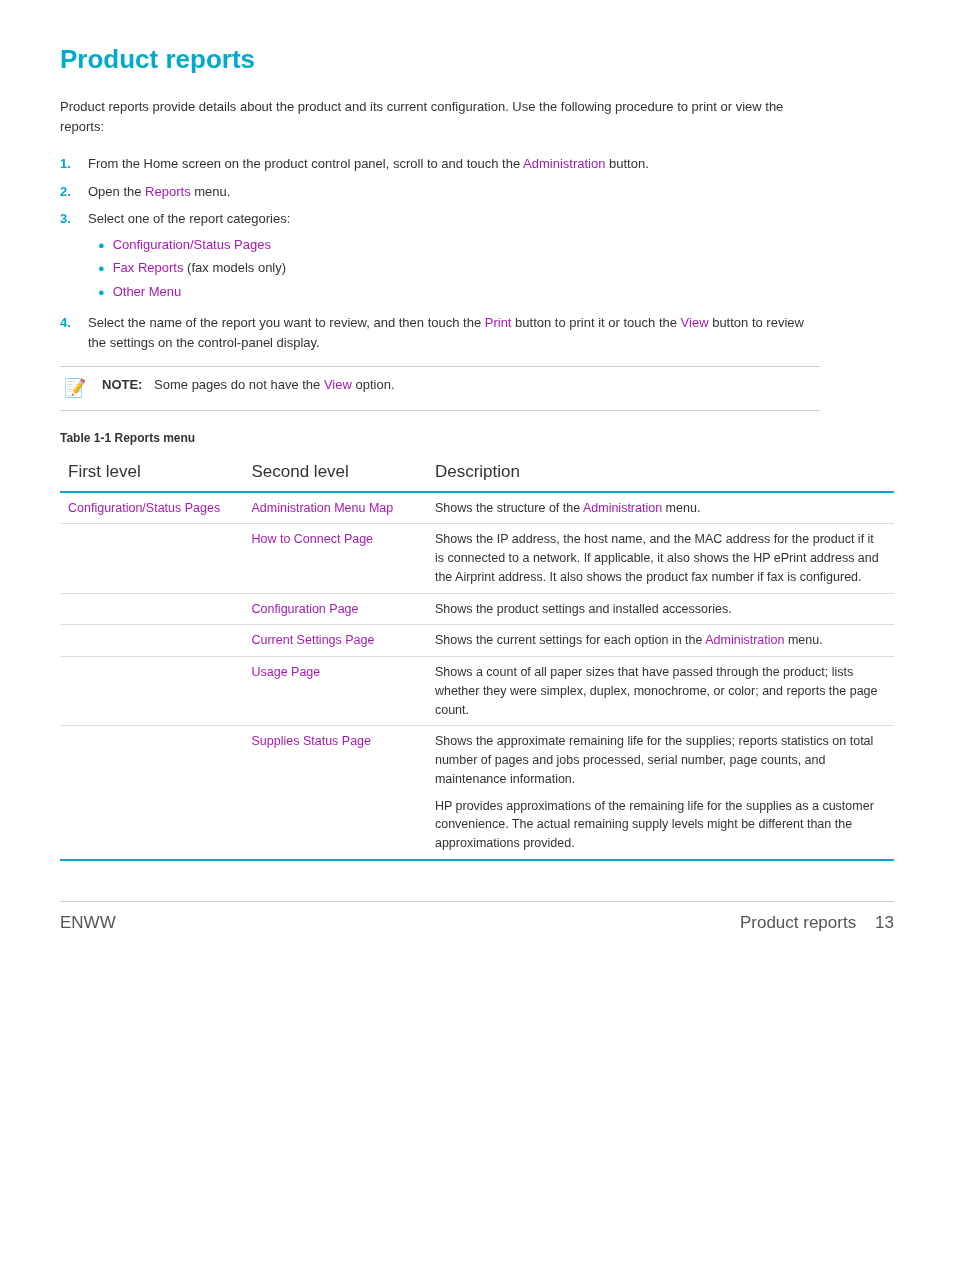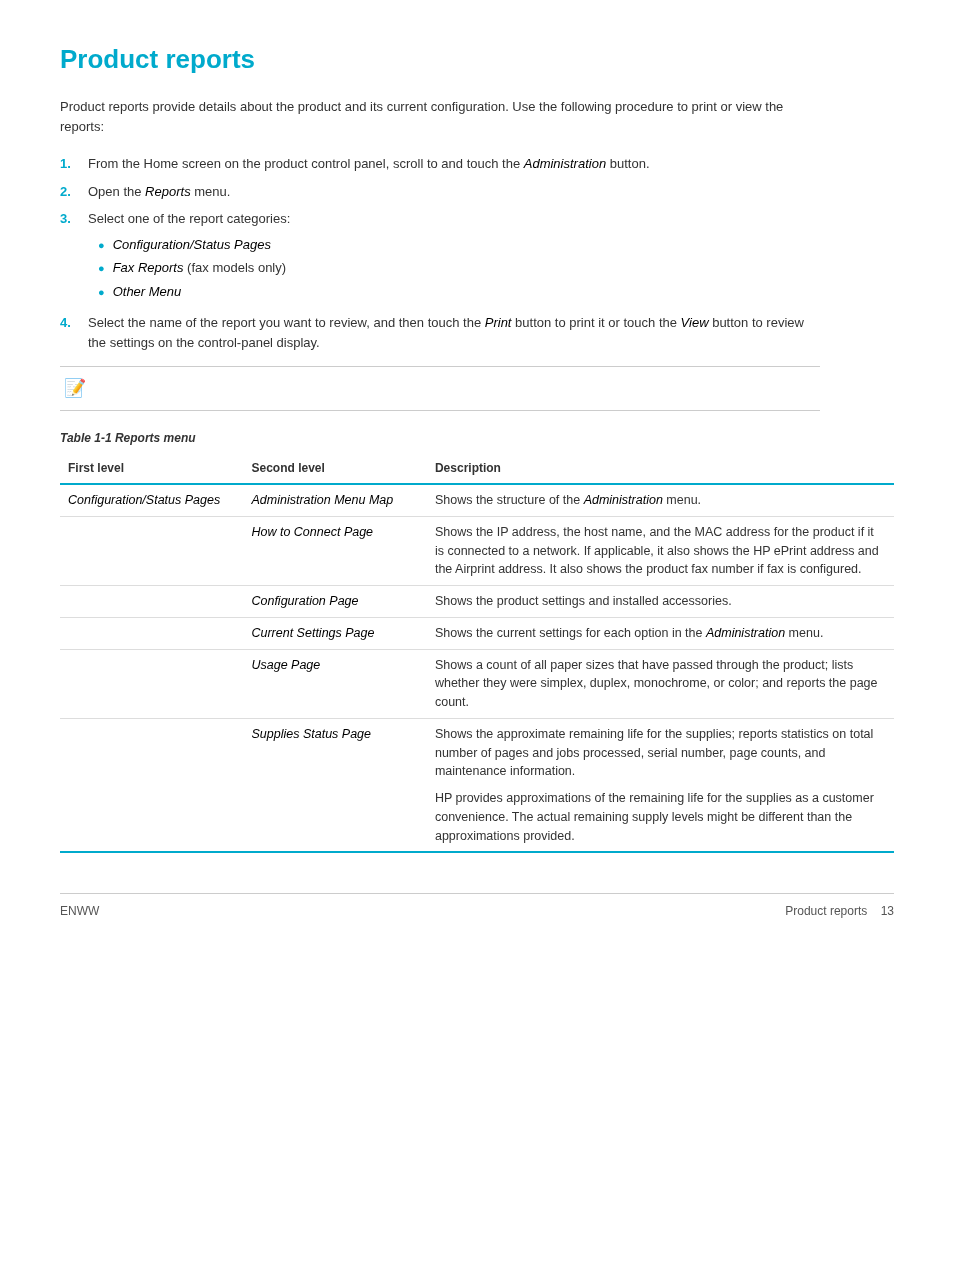--- a/index.html
+++ b/index.html
@@ -29,21 +29,21 @@
     .steps li {
       display: flex;
       margin-bottom: 8px;
     }
     .step-num {
       color: #00aacc;
       font-weight: bold;
       min-width: 28px;
     }
     .step-content { flex: 1; }
-    .link { color: #000000; text-decoration: none; font-style: italic; }
+    .link { color: #a21caf; text-decoration: none; }
     .sub-list {
       list-style: none;
       margin-top: 6px;
       margin-left: 10px;
     }
     .sub-list li {
       display: flex;
       align-items: flex-start;
       margin-bottom: 4px;
     }
@@ -70,52 +70,51 @@
     }
     .note-label {
       font-weight: bold;
       margin-right: 8px;
     }
     .table-caption {
       font-size: 12px;
       font-weight: bold;
       margin-bottom: 6px;
       margin-top: 18px;
-      font-style: italic;
     }
     .reports-table {
       width: 100%;
       border-collapse: collapse;
       font-size: 12.5px;
     }
     .reports-table thead tr {
       border-bottom: 2px solid #00aacc;
     }
     .reports-table th {
       text-align: left;
-      font-weight: bold;
+      font-weight: normal;
       padding: 6px 8px;
-      font-size: 12px;
+      font-size: 17px;
     }
     .reports-table td {
       padding: 6px 8px;
       vertical-align: top;
       border-bottom: 1px solid #ddd;
     }
     .reports-table tr:last-child td {
       border-bottom: 2px solid #00aacc;
     }
     .col-first { width: 22%; }
     .col-second { width: 22%; margin-left: 47px; }
     .col-desc { width: 56%; }
     .footer {
       display: flex;
       justify-content: space-between;
       margin-top: 40px;
-      font-size: 12px;
+      font-size: 17px;
       color: #555;
       border-top: 1px solid #ccc;
       padding-top: 8px;
     }
   </style>
 </head>
 <body>
 
 <h1 class="page-title">Product reports</h1>
 
@@ -160,20 +159,24 @@
     <span class="step-content">
       Select the name of the report you want to review, and then touch the 
       <a class="link">Print</a> button to print it or touch the 
       <a class="link">View</a> button to review the settings on the control-panel display.
     </span>
   </li>
 </ol>
 
 <div class="note-box">
   <span class="note-icon">📝</span>
+  <span>
+    <span class="note-label">NOTE:</span>
+    Some pages do not have the <a class="link">View</a> option.
+  </span>
 </div>
 
 <p class="table-caption">Table 1-1  Reports menu</p>
 
 <table class="reports-table">
   <thead>
     <tr>
       <th class="col-first">First level</th>
       <th class="col-second">Second level</th>
       <th class="col-desc">Description</th>

